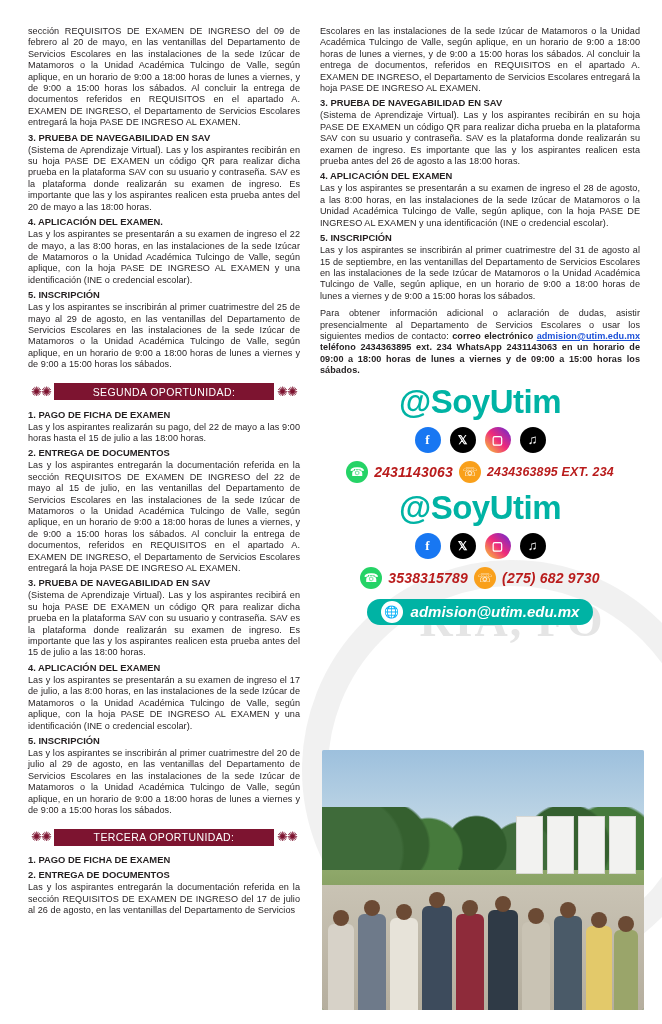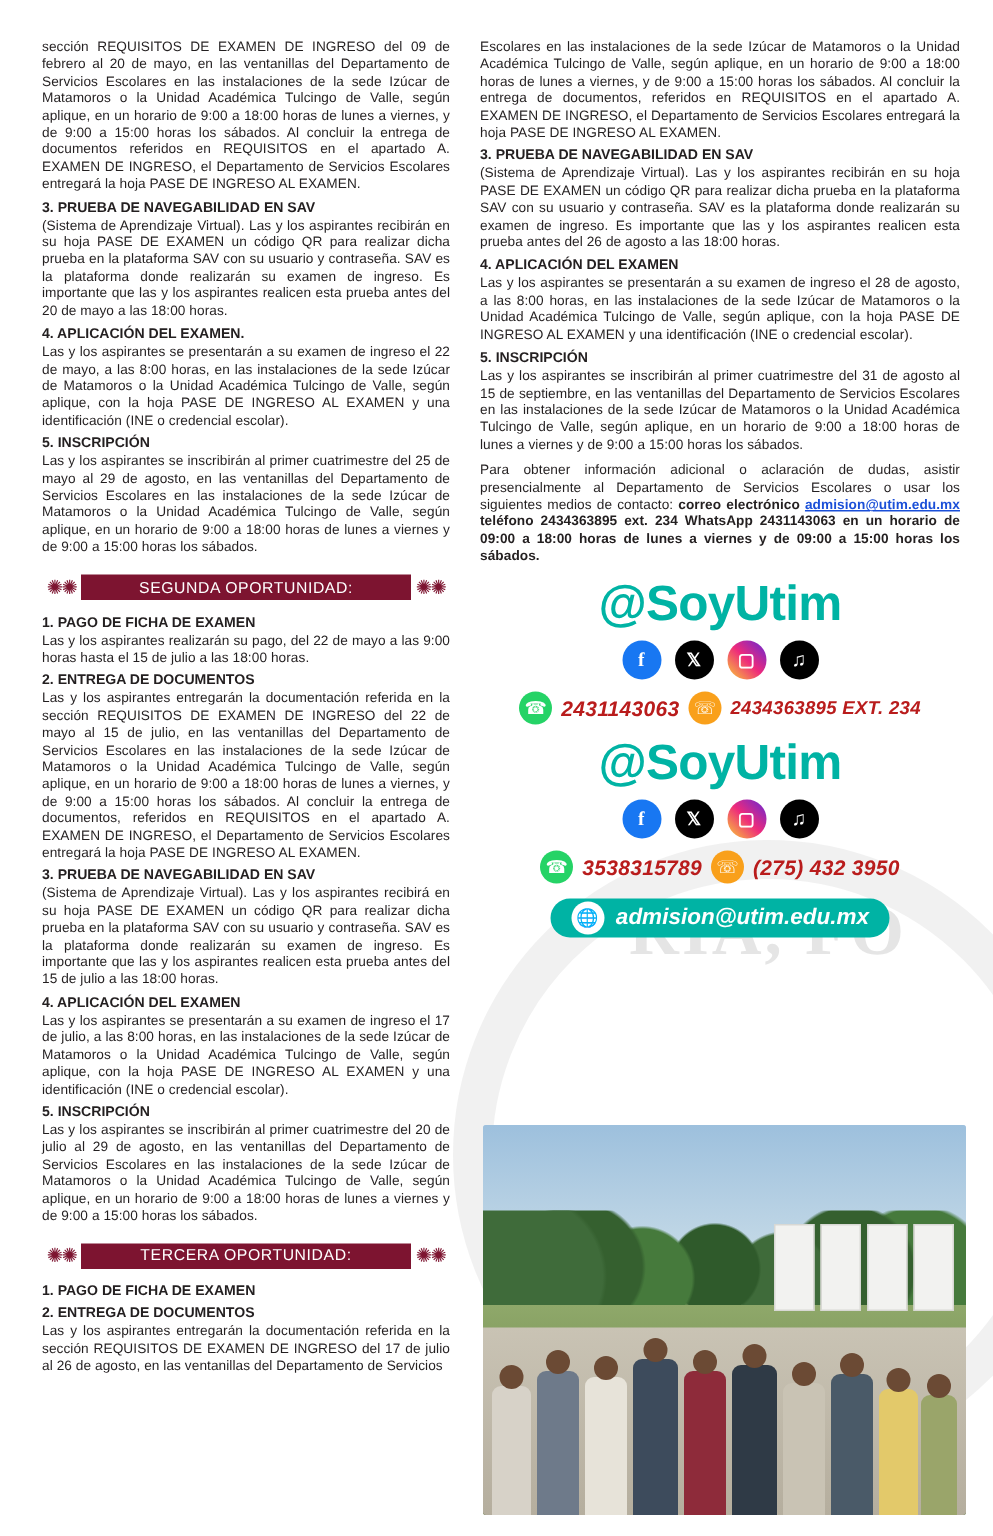--- a/index.html
+++ b/index.html
@@ -244,21 +244,21 @@
           <span class="circ tk">♫</span>
         </div>
 
         <div class="phone-row">
           <span class="pill">
             <span class="circ-sm wa">☎</span>
             <span class="num">3538315789</span>
           </span>
           <span class="pill">
             <span class="circ-sm ph">☏</span>
-            <span class="num">(275) 432 3950</span>
+            <span class="num">(275) 682 9730</span>
           </span>
         </div>
 
         <div class="mailbar">
           <span class="circ-sm glb" style="background:#ffffff;color:#00b3a4;">🌐</span>
           <span class="mail-txt">admision@utim.edu.mx</span>
         </div>
 
       </div>
 

